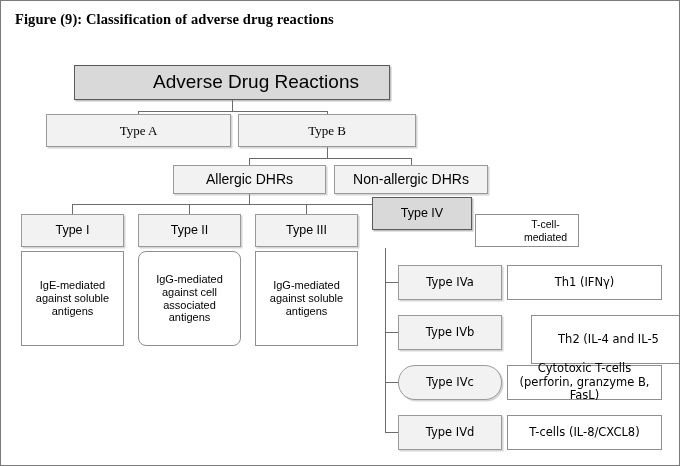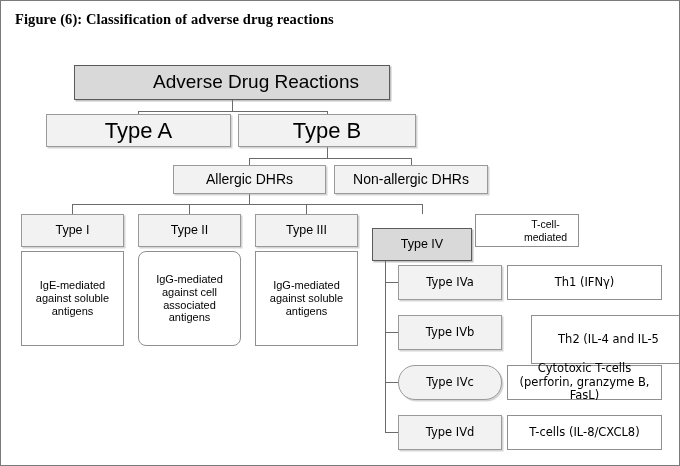--- a/index.html
+++ b/index.html
@@ -51,40 +51,40 @@
     background: #f2f2f2;
     border: 1px solid #9a9a9a;
     box-shadow: 1.5px 1.5px 0 rgba(150,150,150,0.40);
   }
   
   .fill-white {
     background: #ffffff;
     border: 1px solid #8f8f8f;
   }
   .t-root   { font-size: 19px; }
-  .t-big    { font-size: 22px; }
+  .t-big    { font-size: 13px; font-family: Liberation Serif, serif; }
   .t-mid    { font-size: 14px; }
   .t-small  { font-size: 12.5px; }
   .t-desc   { font-size: 11px; }
   .t-alt    { font-family: "DejaVu Sans", sans-serif; font-size: 11.5px; }
   .t-alt-sm { font-family: Liberation Sans, sans-serif; font-size: 10.5px; padding-left: 37px; }
 
   .conn {
     position: absolute;
     background: #6b6b6b;
   }
   .conn.h { height: 1px; }
   .conn.v { width: 1px; }
 </style>
 </head>
 <body>
 
 <div id="page">
 
-  <div id="figure-title">Figure (6): Classification of adverse drug reactions</div>
+  <div id="figure-title">Figure (9): Classification of adverse drug reactions</div>
 
   <div class="conn v" style="left:231px; top:99px;  height:12px;"></div>
   <div class="conn h" style="left:137px; top:110px; width:189px;"></div>
   <div class="conn v" style="left:137px; top:110px; height:4px;"></div>
   <div class="conn v" style="left:326px; top:110px; height:4px;"></div>
 
   <div class="conn v" style="left:326px; top:146px; height:11px;"></div>
   <div class="conn h" style="left:248px; top:157px; width:162px;"></div>
   <div class="conn v" style="left:248px; top:157px; height:7px;"></div>
   <div class="conn v" style="left:410px; top:157px; height:7px;"></div>
@@ -111,21 +111,21 @@
   <div class="node fill-light t-mid" style="left:172px; top:164px; width:153px; height:29px;">Allergic DHRs</div>
 
   <div class="node fill-light t-mid" style="left:333px; top:164px; width:154px; height:29px;">Non-allergic DHRs</div>
 
   <div class="node fill-light t-small" style="left:20px; top:213px; width:103px; height:33px;">Type I</div>
 
   <div class="node fill-light t-small" style="left:137px; top:213px; width:103px; height:33px;">Type II</div>
 
   <div class="node fill-light t-small" style="left:254px; top:213px; width:103px; height:33px;">Type III</div>
 
-  <div class="node fill-dark t-small" style="left:371px; top:227px; width:100px; height:33px;">Type IV</div>
+  <div class="node fill-dark t-small" style="left:371px; top:196px; width:100px; height:33px;">Type IV</div>
 
   <div class="node fill-white t-alt-sm" style="left:474px; top:213px; width:104px; height:33px;">T-cell-mediated</div>
 
   <div class="node fill-white t-desc" style="left:20px; top:250px; width:103px; height:95px; padding:16px 9px;">IgE-mediated against soluble antigens</div>
 
   <div class="node fill-white t-desc" style="left:137px; top:250px; width:103px; height:95px; padding:0 9px;border-radius:8px;">IgG-mediated against cell associated antigens</div>
 
   <div class="node fill-white t-desc" style="left:254px; top:250px; width:103px; height:95px; padding:0 9px;">IgG-mediated against soluble antigens</div>
 
   <div class="node fill-light t-alt" style="left:397px; top:264px; width:104px; height:35px;">Type IVa</div>

